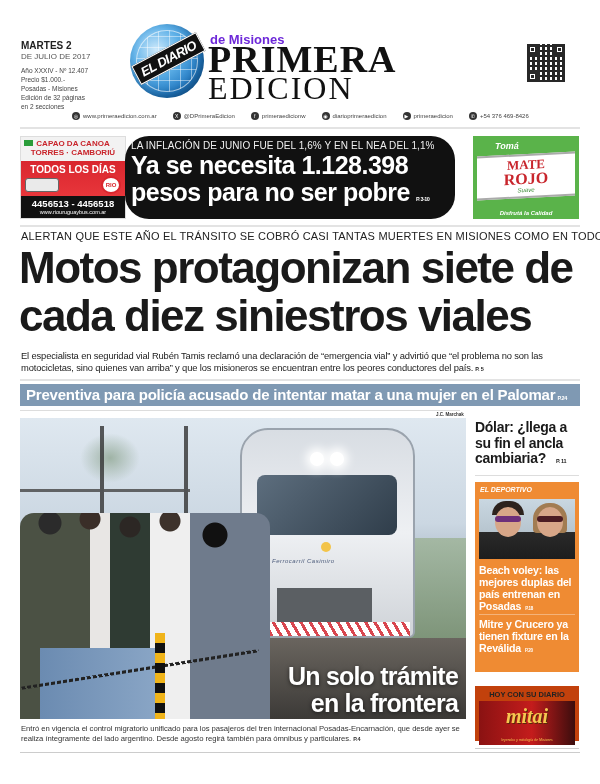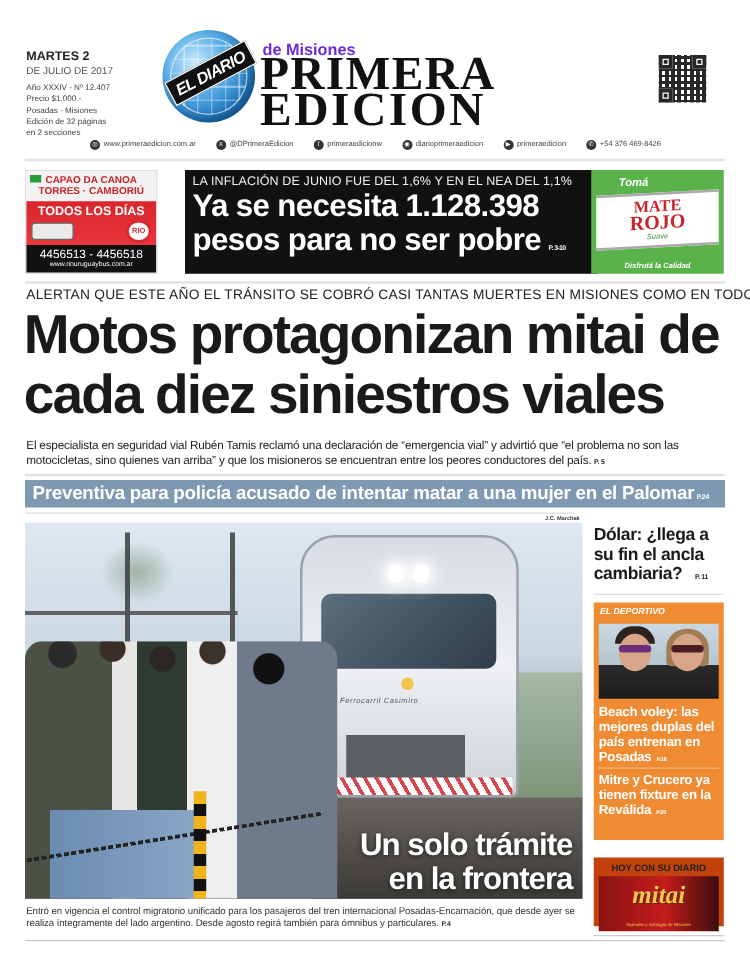--- a/index.html
+++ b/index.html
@@ -18,21 +18,21 @@
     box-shadow: inset -4px -4px 8px rgba(0,0,0,0.25); }
   .globe::before { content: ""; position: absolute; inset: 6px; border-radius: 50%;
     border: 1px solid rgba(255,255,255,0.6);
     background:
       repeating-linear-gradient(90deg, transparent 0 10px, rgba(255,255,255,0.45) 10px 11px),
       repeating-linear-gradient(0deg, transparent 0 10px, rgba(255,255,255,0.45) 10px 11px); }
   .el-diario { position: absolute; left: 2px; top: 24px; background: #111; color: #fff; font-weight: bold; font-style: italic;
     font-size: 13px; padding: 2px 5px; transform: rotate(-28deg); border: 1.5px solid #fff; letter-spacing: -0.5px; }
   .de-misiones { position: absolute; left: 80px; top: 8px; font-weight: bold; font-size: 13px; color: #6d28d9; }
   .logo-line1 { position: absolute; left: 78px; top: 16px; font-family: "Liberation Serif", serif; font-weight: bold; font-size: 38px; color: #111; letter-spacing: 1px; line-height: 38px; }
-  .logo-line2 { position: absolute; left: 78px; top: 45px; font-family: "Liberation Serif", serif; font-weight: bold; font-size: 38px; color: #111; letter-spacing: 2px; line-height: 38px; }
+  .logo-line2 { position: absolute; left: 78px; top: 45px; font-family: "Liberation Serif", serif; font-weight: normal; font-size: 32px; color: #111; letter-spacing: 2px; line-height: 38px; }
 
   .qr { position: absolute; left: 527px; top: 44px; width: 38px; height: 38px; background: #fff;
     background-image:
       repeating-linear-gradient(90deg, #111 0 3px, transparent 3px 5px),
       repeating-linear-gradient(0deg, #111 0 2px, transparent 2px 5px);
     opacity: 0.9; }
   .qr span { position: absolute; width: 11px; height: 11px; border: 3px solid #111; background: #fff; }
   .qr span::after { content: ""; position: absolute; left: 2px; top: 2px; width: 1px; height: 1px; background: #111; box-shadow: 0 0 0 1px #111; }
 
   .social-row { position: absolute; left: 72px; top: 112px; width: 460px; display: flex; gap: 16px; font-size: 6px; color: #444; align-items: center; }
@@ -44,24 +44,24 @@
   .ad-left { position: absolute; left: 20px; top: 136px; width: 106px; height: 83px; background: #fff; border: 1px solid #ddd; overflow: hidden; }
   .ad-left .top { height: 24px; background: #f2f2f2; text-align: center; padding-top: 2px; }
   .ad-left .l1 { font-size: 8px; font-weight: bold; color: #c9242b; }
   .ad-left .l2 { font-size: 8px; font-weight: bold; color: #c9242b; }
   .ad-left .flag { position: absolute; left: 3px; top: 3px; width: 9px; height: 6px; background: #2a9d3a; }
   .ad-left .mid { height: 35px; background: linear-gradient(#d9262e, #e8363b); position: relative; }
   .ad-left .mid .tld { color: #fff; font-size: 10px; font-weight: bold; text-align: center; padding-top: 3px; }
   .ad-left .bus { position: absolute; left: 4px; top: 17px; width: 34px; height: 14px; background: #eaeaea; border-radius: 3px; border: 1px solid #666; }
   .ad-left .rio { position: absolute; right: 4px; top: 15px; width: 20px; height: 18px; border-radius: 50%; background: #fff; border: 2px solid #d9262e; color: #d9262e; font-size: 6px; font-weight: bold; text-align: center; line-height: 14px; }
   .ad-left .bottom { background: #111; color: #fff; text-align: center; height: 24px; padding-top: 2px; }
-  .ad-left .ph { font-size: 9.5px; font-weight: normal; }
+  .ad-left .ph { font-size: 9.5px; font-weight: bold; }
   .ad-left .url { font-size: 5.5px; }
 
-  .infl-box { position: absolute; left: 148px; top: 136px; width: 330px; height: 83px; background: #111; color: #fff; padding: 4px 6px; }
+  .infl-box { position: absolute; left: 125px; top: 136px; width: 330px; height: 83px; background: #111; color: #fff; padding: 4px 6px; border-radius: 24px; }
   .infl-kicker { font-size: 10px; letter-spacing: 0.1px; color: #f0f0f0; }
   .infl-title { font-weight: bold; font-size: 25px; line-height: 27px; letter-spacing: -0.5px; margin-top: 1px; }
   .infl-page { font-size: 5.5px; font-weight: bold; margin-left: 6px; }
 
   .ad-right { position: absolute; left: 473px; top: 136px; width: 106px; height: 83px; background: #5ab34a; overflow: hidden; }
   .ad-right .toma { position: absolute; left: 22px; top: 5px; color: #fff; font-style: italic; font-weight: bold; font-size: 9px; }
   .ad-right .banner { position: absolute; left: 4px; top: 18px; width: 98px; height: 44px; background: #fff; transform: skewY(-3deg); border-top: 2px solid #aaa; border-bottom: 2px solid #aaa; text-align: center; }
   .ad-right .mate { color: #c8252c; font-family: "Liberation Serif", serif; font-weight: bold; font-size: 13px; line-height: 13px; padding-top: 2px; }
   .ad-right .rojo { color: #c8252c; font-family: "Liberation Serif", serif; font-weight: bold; font-size: 16px; line-height: 16px; }
   .ad-right .suave { color: #3e8e3a; font-style: italic; font-size: 6px; }
@@ -228,21 +228,21 @@
     <div class="rojo">ROJO</div>
     <div class="suave">Suave</div>
   </div>
   <div class="dis">Disfrutá la Calidad</div>
 </div>
 
 <div class="rule2"></div>
 
 <div class="main-kicker">ALERTAN QUE ESTE AÑO EL TRÁNSITO SE COBRÓ CASI TANTAS MUERTES EN MISIONES COMO EN TODO 2024</div>
 <div class="main-headline">
-  <div>Motos protagonizan mitai de</div>
+  <div>Motos protagonizan siete de</div>
   <div>cada diez siniestros viales</div>
 </div>
 <div class="main-deck"><span>El especialista en seguridad vial Rubén Tamis reclamó una declaración de “emergencia vial” y advirtió que “el problema no son las motocicletas, sino quienes van arriba” y que los misioneros se encuentran entre los peores conductores del país.</span><span class="pg">P. 5</span></div>
 <div class="rule3"></div>
 
 <div class="blue-bar"><span>Preventiva para policía acusado de intentar matar a una mujer en el Palomar</span><span class="pg">P.24</span></div>
 <div class="rule4"></div>
 
 <div class="photo">
   <div class="trees"></div>

